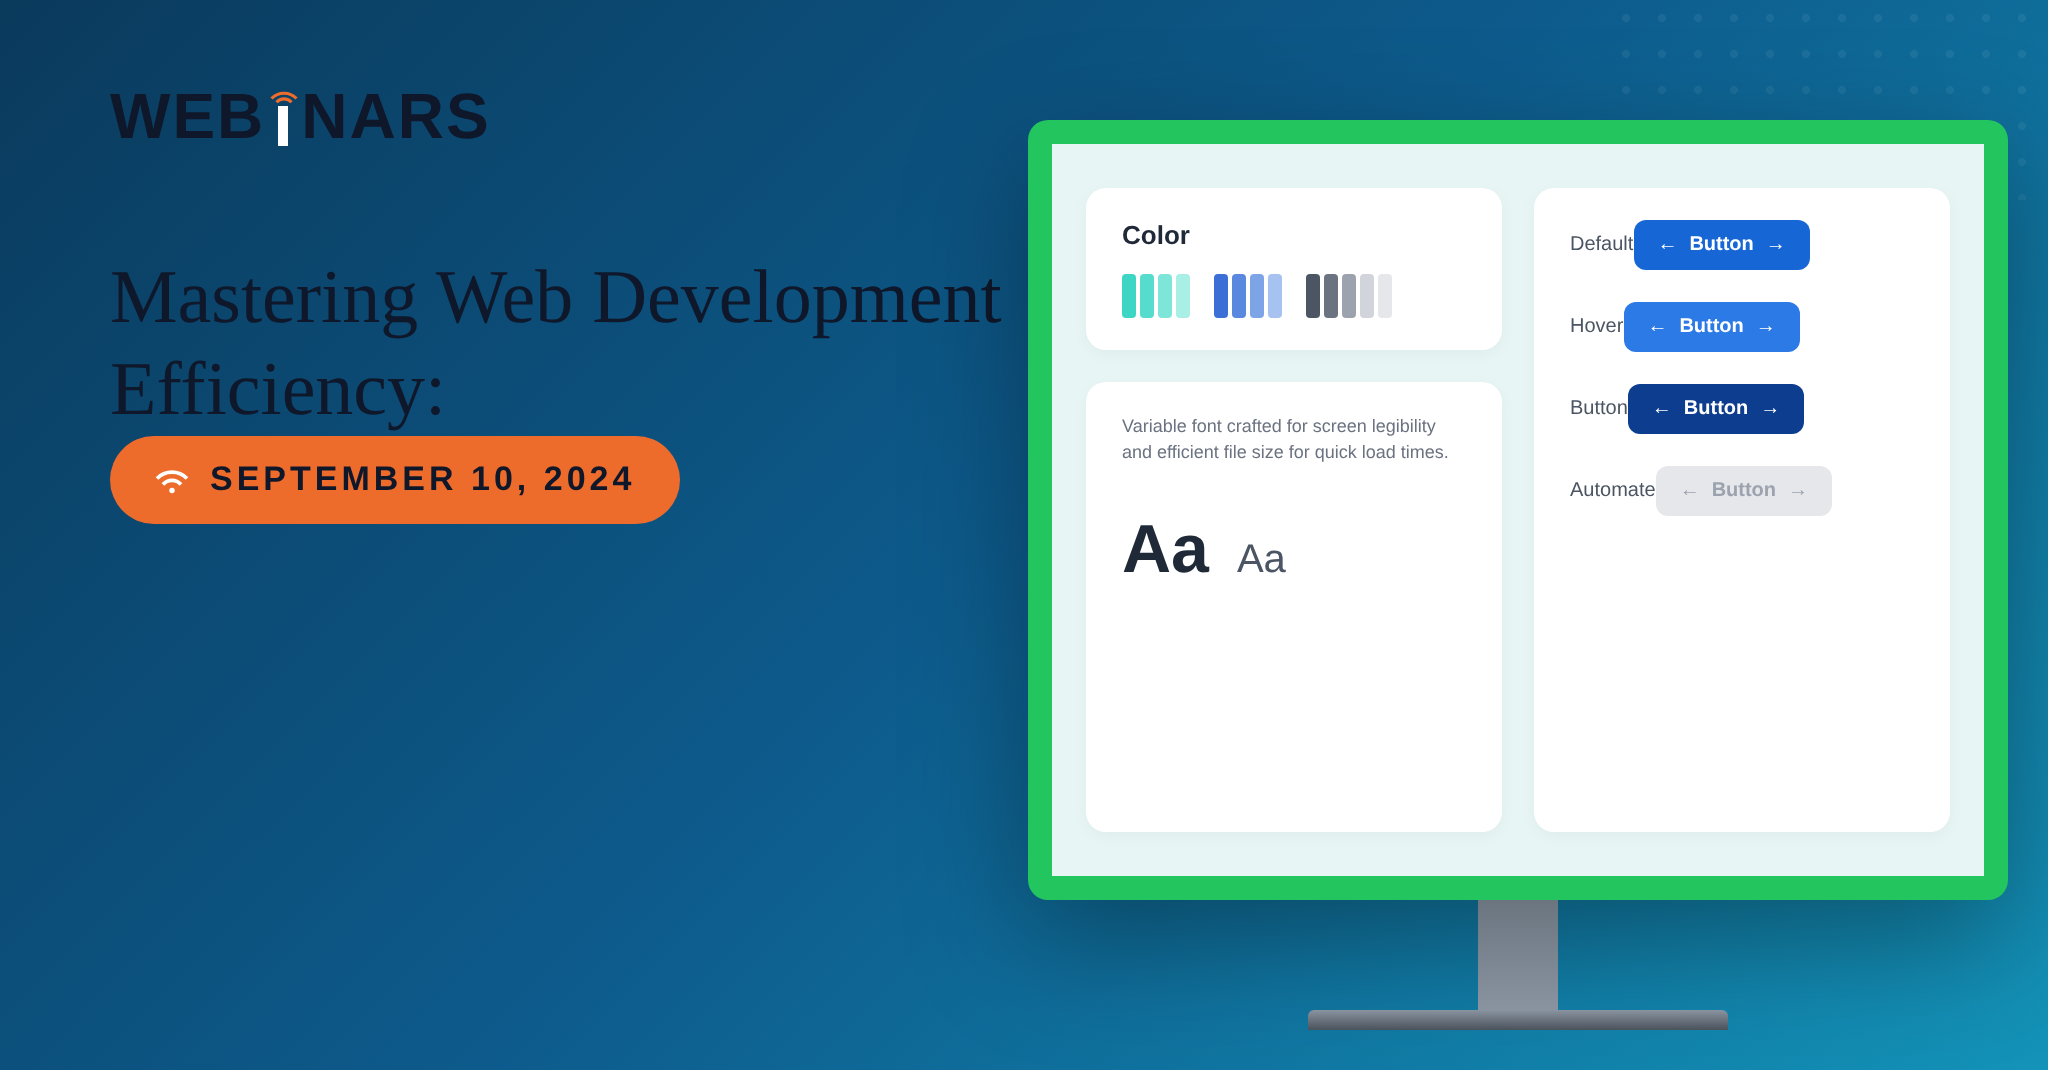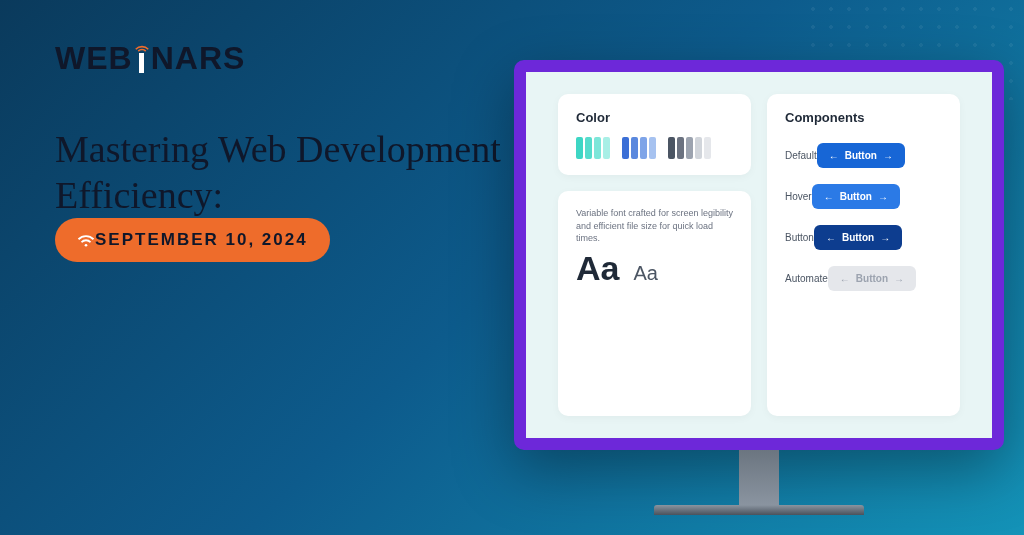--- a/index.html
+++ b/index.html
@@ -52,20 +52,21 @@
   }
   .subtitle {
     font-size: 22px;
     font-weight: 400;
     opacity: 0.95;
     margin-bottom: 40px;
   }
   .date-badge {
     display: inline-flex;
     align-items: center;
+    gap: 10px;
     background: #ee6c2b;
     padding: 12px 22px;
     border-radius: 999px;
     font-weight: 700;
     letter-spacing: 2px;
     font-size: 17px;
   }
   .date-wifi {
     width: 18px;
     height: 14px;
@@ -73,23 +74,23 @@
 
   
   .monitor {
     position: absolute;
     right: 20px;
     top: 60px;
     width: 490px;
   }
   .screen {
     background: #e8f5f5;
-    border: 12px solid #6d28d9;
+    border: 12px solid #22c55e;
     border-radius: 10px;
-    padding: 22px 32px;
+    padding: 22px 17px;
     height: 390px;
     display: flex;
     gap: 16px;
     box-shadow: 0 20px 60px rgba(0,0,0,0.35);
   }
   .stand-neck {
     width: 40px;
     height: 55px;
     background: linear-gradient(180deg, #6b7580 0%, #8a94a0 100%);
     margin: 0 auto;
@@ -135,21 +136,21 @@
   }
   .swatch {
     width: 7px;
     height: 22px;
     border-radius: 2px;
   }
   .typo-desc {
     font-size: 9px;
     color: #6b7280;
     line-height: 1.4;
-    margin-bottom: 4px;
+    margin-bottom: 24px;
   }
   .typo-sample {
     display: flex;
     align-items: baseline;
     gap: 14px;
     text-align: right;
   }
   .typo-big {
     font-size: 34px;
     font-weight: 600;
@@ -263,21 +264,20 @@
         <div class="typo-desc">Variable font crafted for screen legibility and efficient file size for quick load times.</div>
         <div class="typo-sample">
           <span class="typo-big">Aa</span>
           <span class="typo-small">Aa</span>
         </div>
       </div>
     </div>
 
     <div class="col-right">
       <div class="card" style="height:100%">
-        <div class="card-title" style="margin-bottom:18px">Components</div>
 
         <div class="comp-row">
           <span class="comp-label">Default</span>
           <span class="btn btn-default">
             <span class="arrow">←</span>
             <span>Button</span>
             <span class="arrow">→</span>
           </span>
         </div>
 

